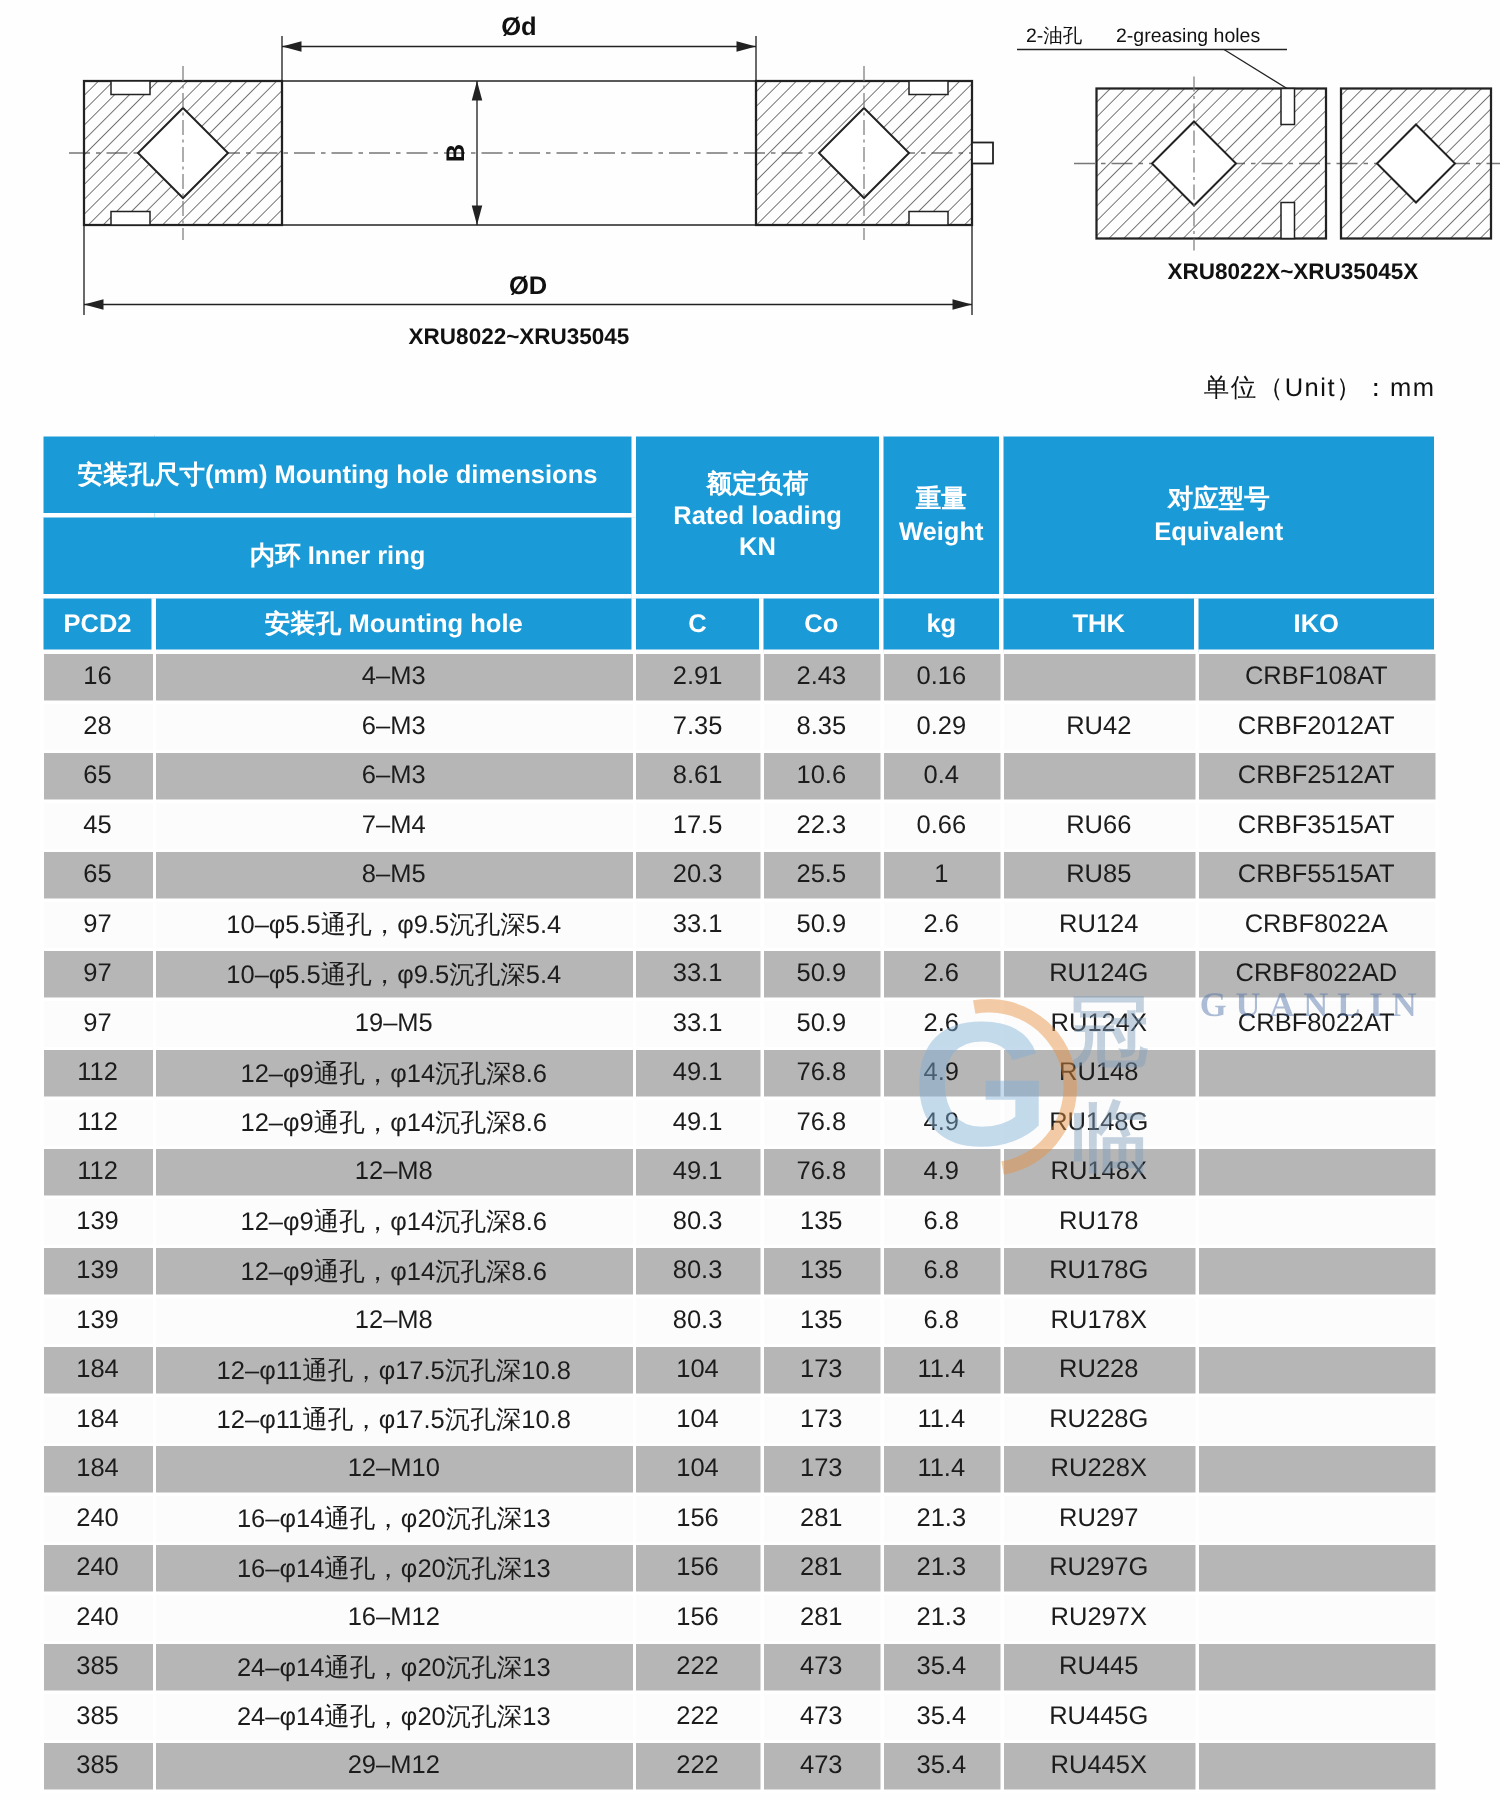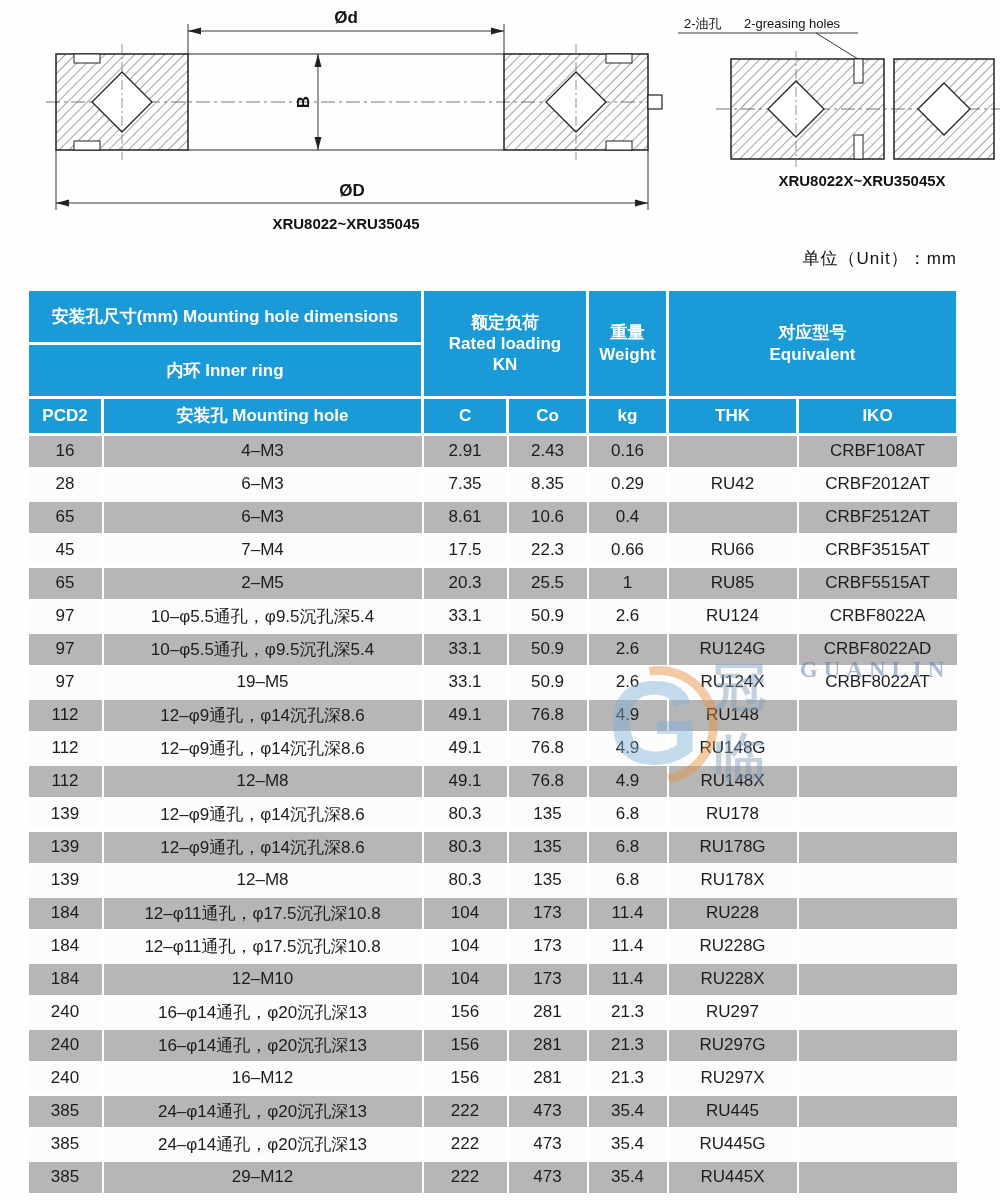--- a/index.html
+++ b/index.html
@@ -208,21 +208,21 @@
           <td>45</td>
           <td>7–M4</td>
           <td>17.5</td>
           <td>22.3</td>
           <td>0.66</td>
           <td>RU66</td>
           <td>CRBF3515AT</td>
         </tr>
         <tr>
           <td>65</td>
-          <td>2–M5</td>
+          <td>8–M5</td>
           <td>20.3</td>
           <td>25.5</td>
           <td>1</td>
           <td>RU85</td>
           <td>CRBF5515AT</td>
         </tr>
         <tr>
           <td>97</td>
           <td>10–φ5.5通孔，φ9.5沉孔深5.4</td>
           <td>33.1</td>

